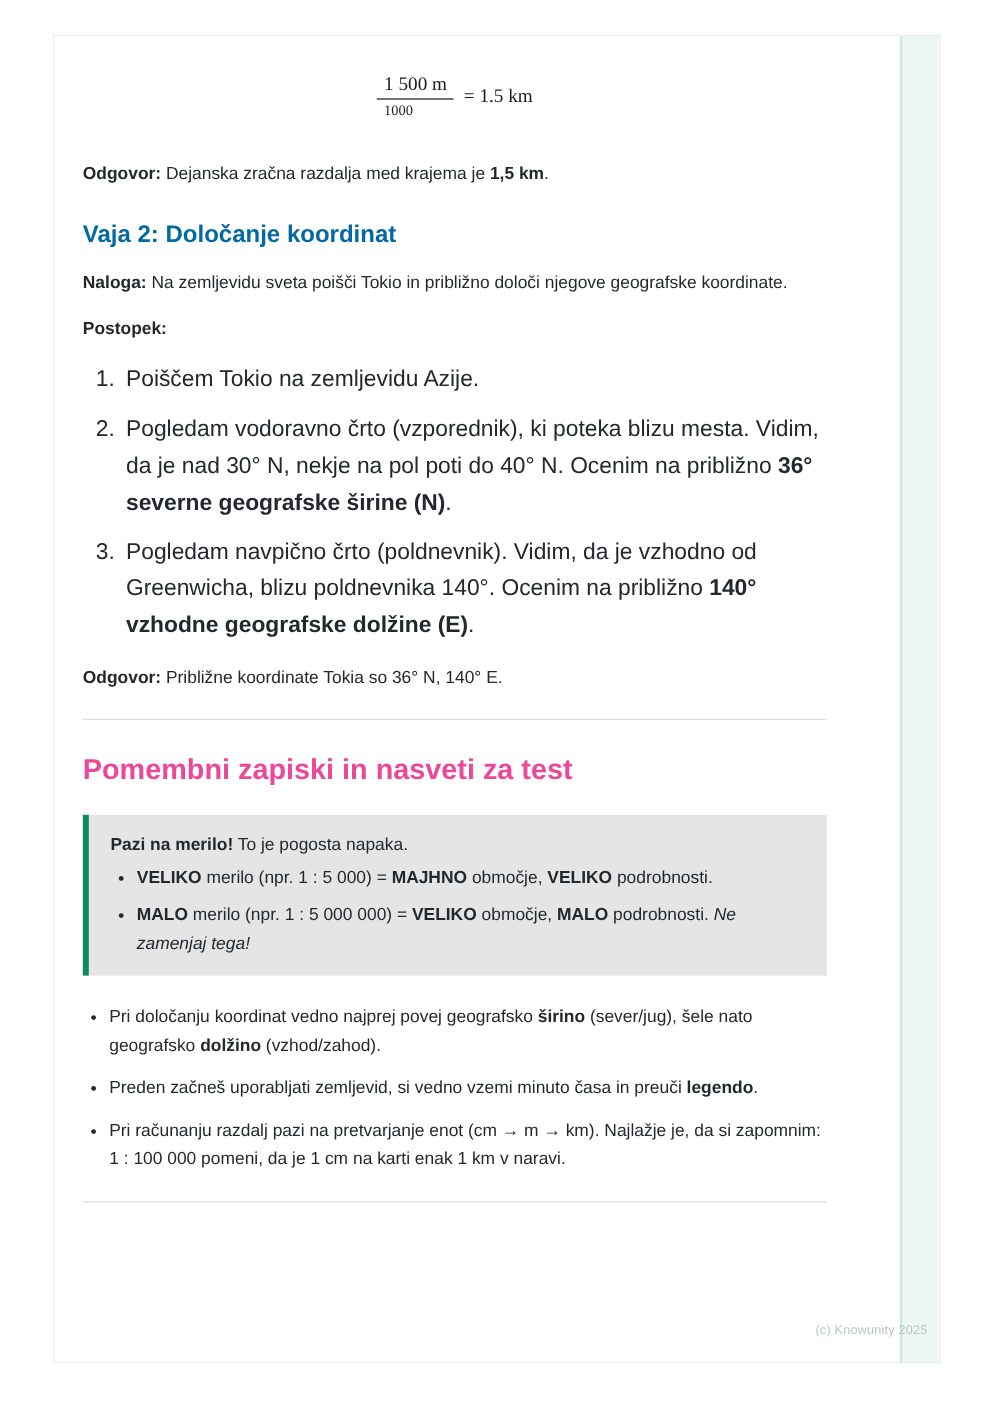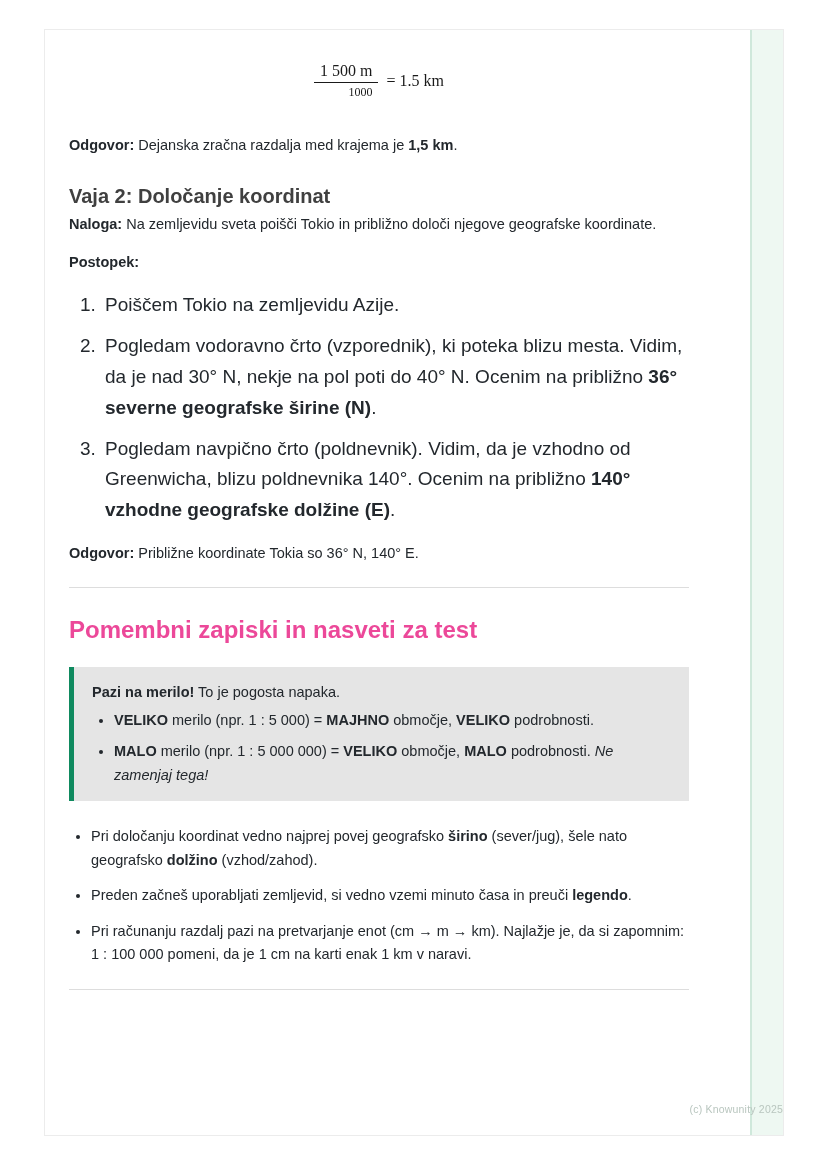--- a/index.html
+++ b/index.html
@@ -53,21 +53,21 @@
     justify-content: center;
     align-items: center;
     margin: 14px 0 34px 0;
     font-family: "Liberation Serif", serif;
     font-size: 17px;
     color: #1a1a1a;
   }
   .frac {
     display: inline-flex;
     flex-direction: column;
-    align-items: flex-end;
+    align-items: flex-start;
     vertical-align: middle;
     margin-right: 8px;
   }
   .frac .num {
     padding: 0 6px 2px 6px;
     border-bottom: 1.2px solid #1a1a1a;
     font-size: 16px;
   }
   .frac .den {
     padding: 2px 6px 0 6px;
@@ -81,24 +81,24 @@
     margin: 0 0 14px 0;
     font-size: 14.5px;
     line-height: 1.62;
   }
   .answer-line {
     margin-bottom: 26px;
   }
   b, strong { font-weight: bold; }
 
   h2.section {
-    color: #404040;
+    color: #0369a1;
     font-size: 20px;
     font-weight: bold;
-    margin: 0 0 4px 0;
+    margin: 0 0 16px 0;
     line-height: 1.3;
   }
   h2.big-section {
     color: #ec4899;
     font-size: 24px;
     font-weight: bold;
     margin: 0 0 22px 0;
     line-height: 1.3;
   }
 
@@ -156,21 +156,21 @@
     padding-left: 22px;
   }
   ul.tips > li {
     font-size: 14.5px;
     line-height: 1.62;
     margin-bottom: 12px;
   }
 
   .footer-note {
     position: absolute;
-    right: 0;
+    right: 10px;
     bottom: 20px;
     font-size: 10.5px;
     color: #b9c6bf;
     letter-spacing: 0.2px;
   }
 </style>
 </head>
 <body>
 
 <div class="page">

